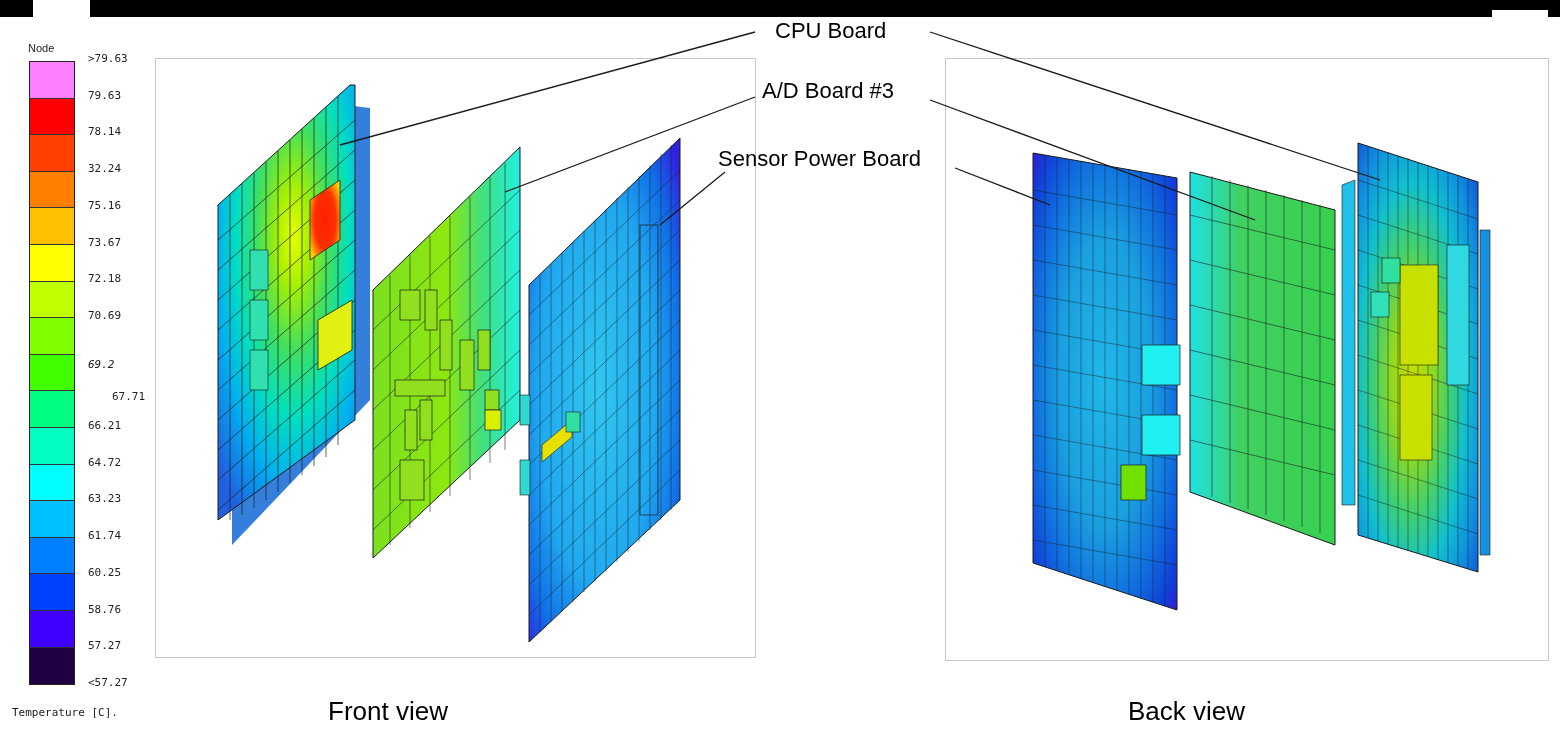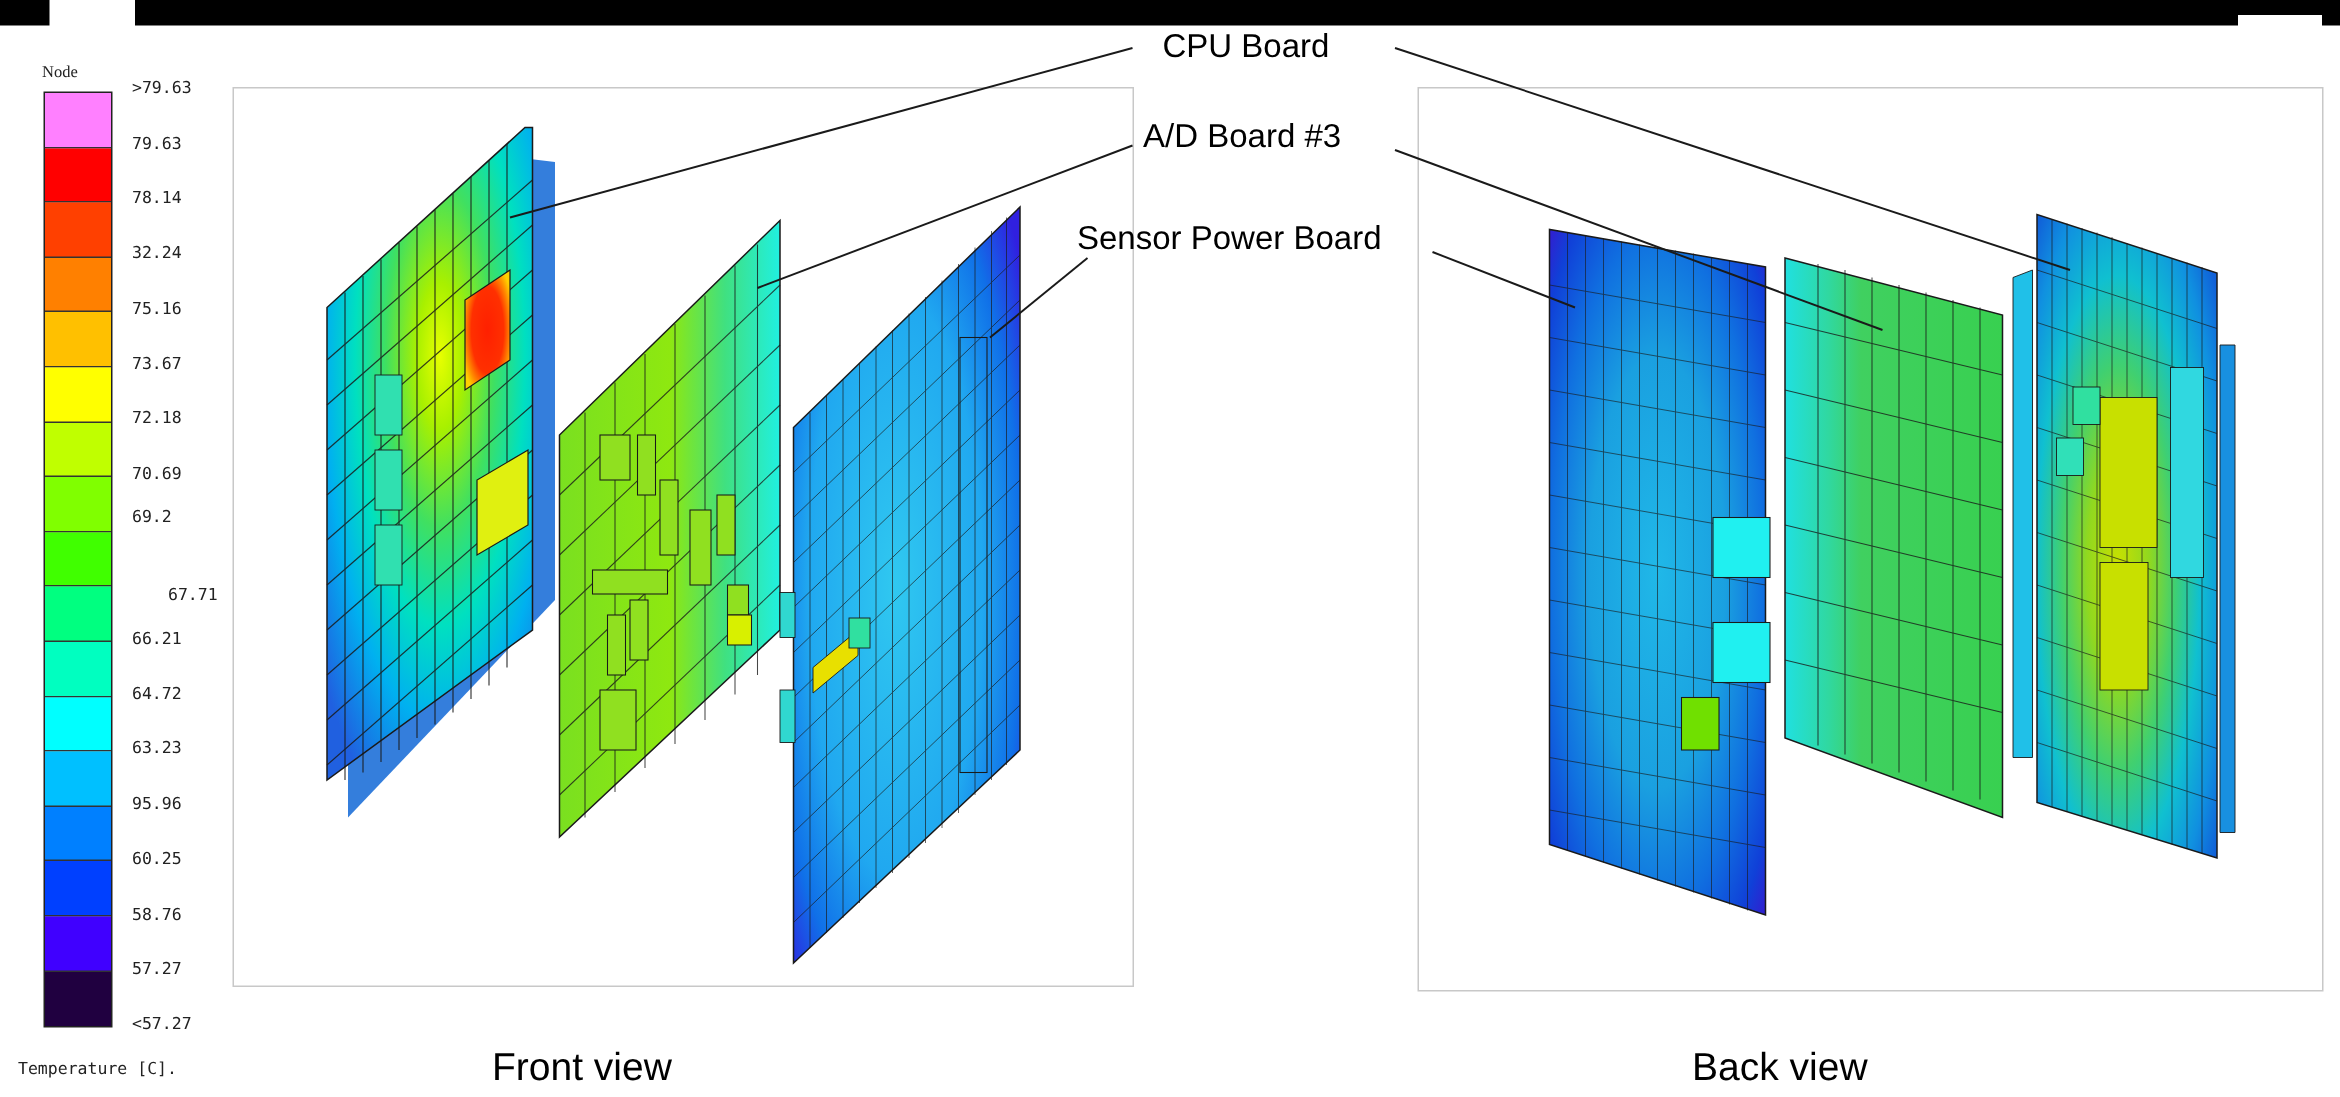--- a/index.html
+++ b/index.html
@@ -1,19 +1,19 @@
 <!DOCTYPE html>
 <html><head>
 <meta charset="utf-8">
 <style>
   * { margin:0; padding:0; box-sizing:border-box; }
   html, body { width:1560px; height:731px; background:#ffffff; overflow:hidden; }
   body { position:relative; font-family:"Liberation Sans", sans-serif; }
   .topbar { position:absolute; top:0; height:17px; background:#000; }
-  .legend-title { position:absolute; left:0; top:0; font-family:Liberation Serif, serif; font-size:11px; color:#222; }
+  .legend-title { position:absolute; left:0; top:0; font-family:Liberation Sans, sans-serif; font-size:11px; color:#222; }
   .legend-bar { position:absolute; left:29px; top:61px; width:46px; border:1px solid #222; }
   .swatch { width:100%; height:36.6px; border-bottom:1px solid #333; }
   .swatch:last-child { border-bottom:none; }
   .tick { position:absolute; left:88px; font-family:"DejaVu Sans Mono", monospace; font-size:11px; color:#222; }
   .legend-unit { position:absolute; left:12px; top:706px; font-family:"DejaVu Sans Mono", monospace; font-size:11px; color:#222; }
   .panel { position:absolute; border:1.5px solid #c8c8c8; background:#fff; }
   .caption { position:absolute; font-size:26px; color:#000; }
   .callout { position:absolute; font-size:22px; color:#000; white-space:nowrap; }
   svg.overlay { position:absolute; left:0; top:0; }
 </style>
@@ -48,26 +48,26 @@
     </div>
   <div id="legendTicks">
       <div class="tick" style="top: 52px;">&gt;79.63</div>
       <div class="tick" style="top: 88.7px;">79.63</div>
       <div class="tick" style="top: 125.4px;">78.14</div>
       <div class="tick" style="top: 162.1px;">32.24</div>
       <div class="tick" style="top: 198.8px;">75.16</div>
       <div class="tick" style="top: 235.5px;">73.67</div>
       <div class="tick" style="top: 272.2px;">72.18</div>
       <div class="tick" style="top: 308.9px;">70.69</div>
-      <div class="tick" style="top: 338px;">69.2</div>
+      <div class="tick" style="top: 358px; font-style: italic;">69.2</div>
       <div class="tick" style="top: 390px; margin-left: 24px;">67.71</div>
       <div class="tick" style="top: 419px;">66.21</div>
       <div class="tick" style="top: 455.7px;">64.72</div>
       <div class="tick" style="top: 492.4px;">63.23</div>
-      <div class="tick" style="top: 529.1px;">95.96</div>
+      <div class="tick" style="top: 529.1px;">61.74</div>
       <div class="tick" style="top: 565.8px;">60.25</div>
       <div class="tick" style="top: 602.5px;">58.76</div>
       <div class="tick" style="top: 639.2px;">57.27</div>
       <div class="tick" style="top: 675.9px;">&lt;57.27</div>
     </div>
   <div class="legend-unit">Temperature [C].</div>
 </div>
 
 <div class="panel" style="left:155px;top:58px;width:601px;height:600px;"></div>
 <div class="panel" style="left:945px;top:58px;width:604px;height:603px;"></div>

